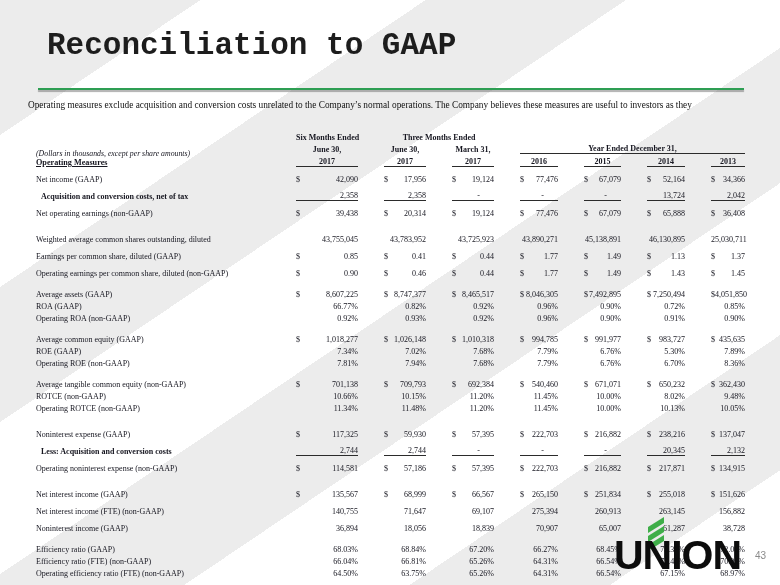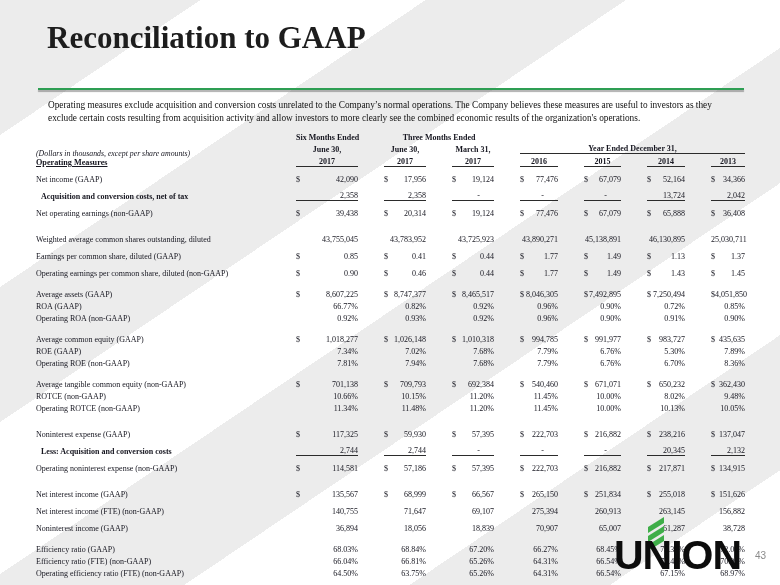--- a/index.html
+++ b/index.html
@@ -1,24 +1,24 @@
 <!DOCTYPE html>
 <html><head>
 <meta charset="utf-8">
 <style>
   html,body{margin:0;padding:0;background:#888;}
   .slide{position:relative;width:780px;height:585px;overflow:hidden;
     background:
       repeating-linear-gradient(146deg,#ececec 0px,#ececec 112px,#ffffff 112px,#ffffff 238px);
     font-family:"Liberation Serif",serif;color:#1a1a1a;}
-  .title{position:absolute;left:47px;top:20px;font-family:Liberation Serif, serif;
+  .title{position:absolute;left:47px;top:28px;font-family:Liberation Mono, monospace;
     font-weight:bold;font-size:31px;color:#1d1d1d;letter-spacing:0px;}
   .divider{position:absolute;left:38px;top:88px;width:706px;height:2px;background:#2e9e53;
     box-shadow:0 2px 1px rgba(110,110,110,0.55);}
-  .intro{position:absolute;left:48px;top:99px;width:712px;font-size:9.3px;line-height:13px;color:#111;}
+  .intro{position:absolute;left:28px;top:99px;width:712px;font-size:9.3px;line-height:13px;color:#111;}
   .tablewrap{position:absolute;left:36px;top:131px;}
   table{border-collapse:separate;border-spacing:0;table-layout:fixed;width:715px;
     font-size:8px;color:#15151f;}
   td{vertical-align:bottom;padding:0 24px 1px 2px;white-space:nowrap;overflow:visible;}
   td.last{padding-right:6px;}
   td.lblcell{padding:0 2px 1px 0;margin-left:14px;}
   thead td{font-weight:bold;text-align:center;}
   tr.h1 td{height:11px;}
   tr.h2 td{height:11px;}
   tr.h3 td{height:12px;}
@@ -44,21 +44,20 @@
 </head>
 <body>
 
 <div class="slide">
 
   <div class="title">Reconciliation to GAAP</div>
   <div class="divider"></div>
 
   <div class="intro">
     <div>Operating measures exclude acquisition and conversion costs unrelated to the Company’s normal operations. The Company believes these measures are useful to investors as they</div>
-    <div>exclude certain costs resulting from acquisition activity and allow investors to more clearly see the combined economic results of the organization's operations.</div>
   </div>
 
   <div class="tablewrap">
     <table>
       <colgroup>
         <col style="width:258px">
           <col style="width:88px">
           <col style="width:68px">
           <col style="width:68px">
         <col style="width:64px">

